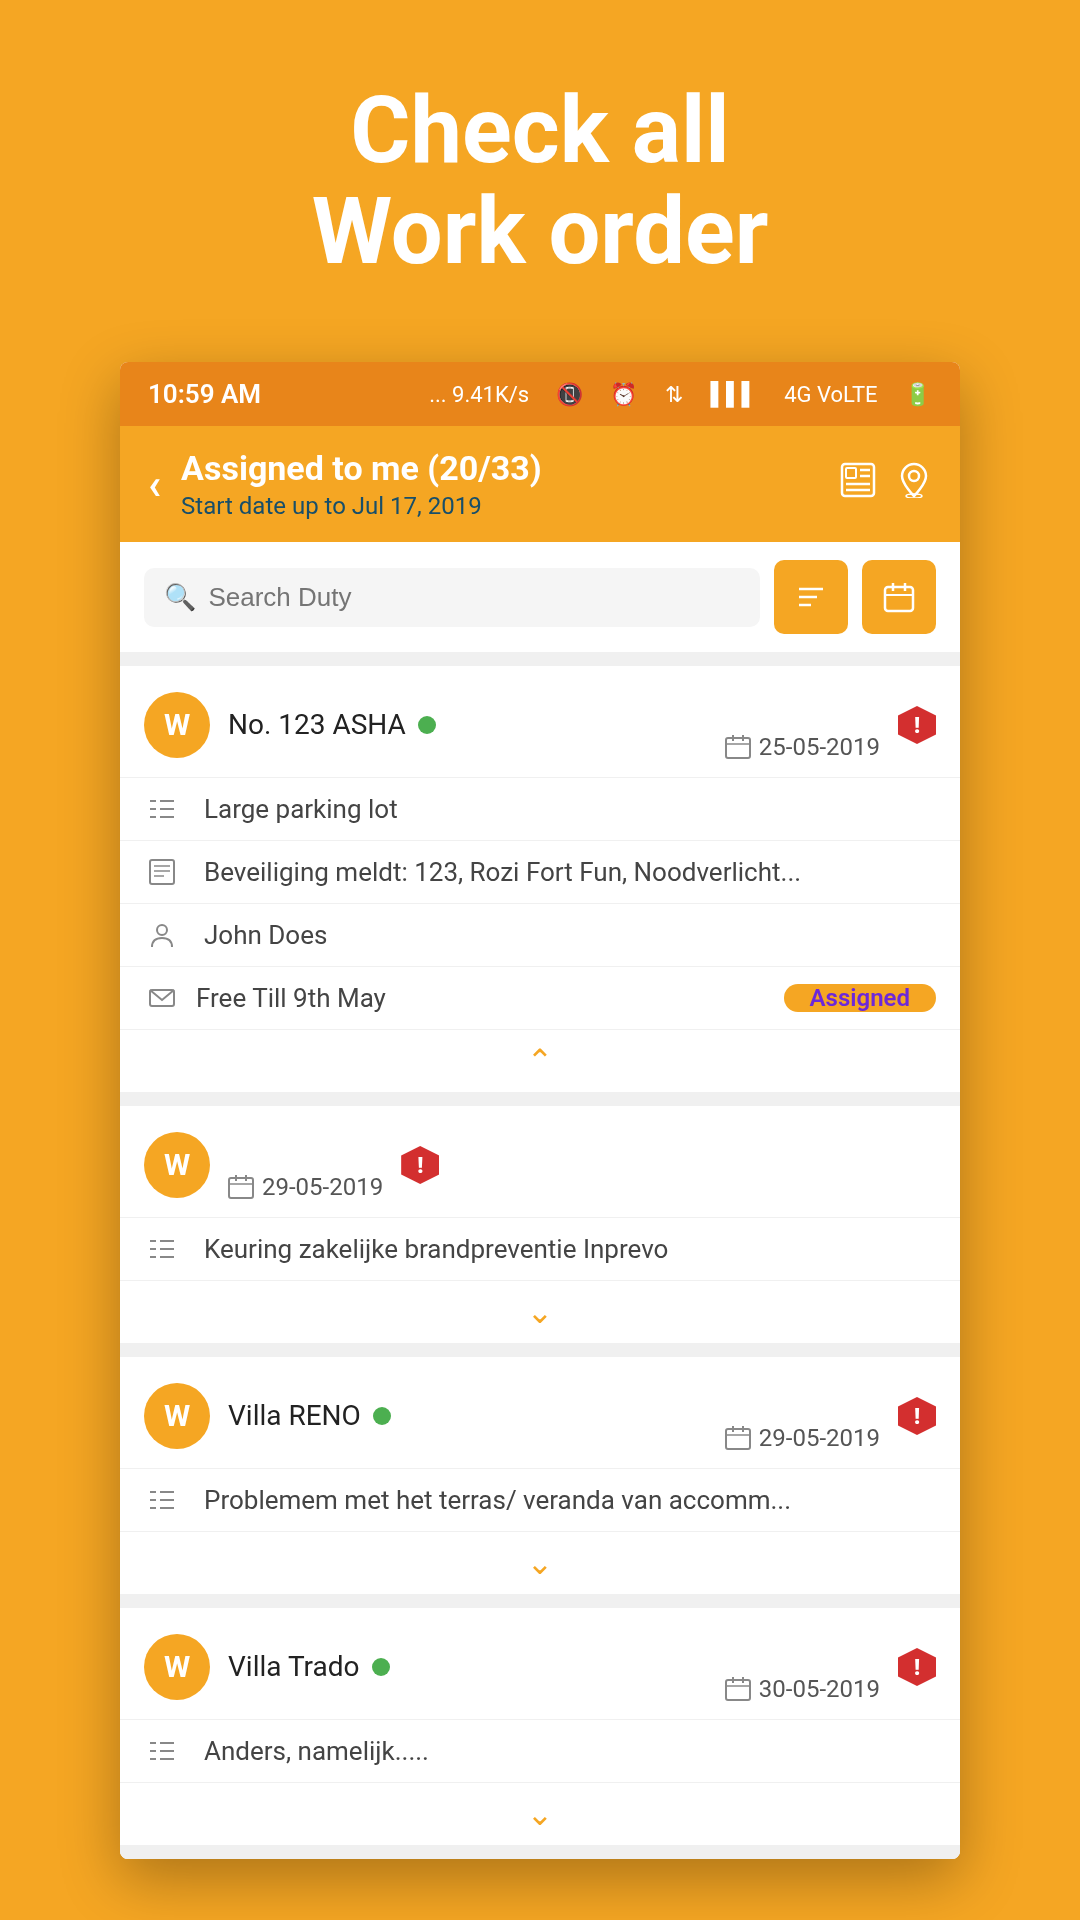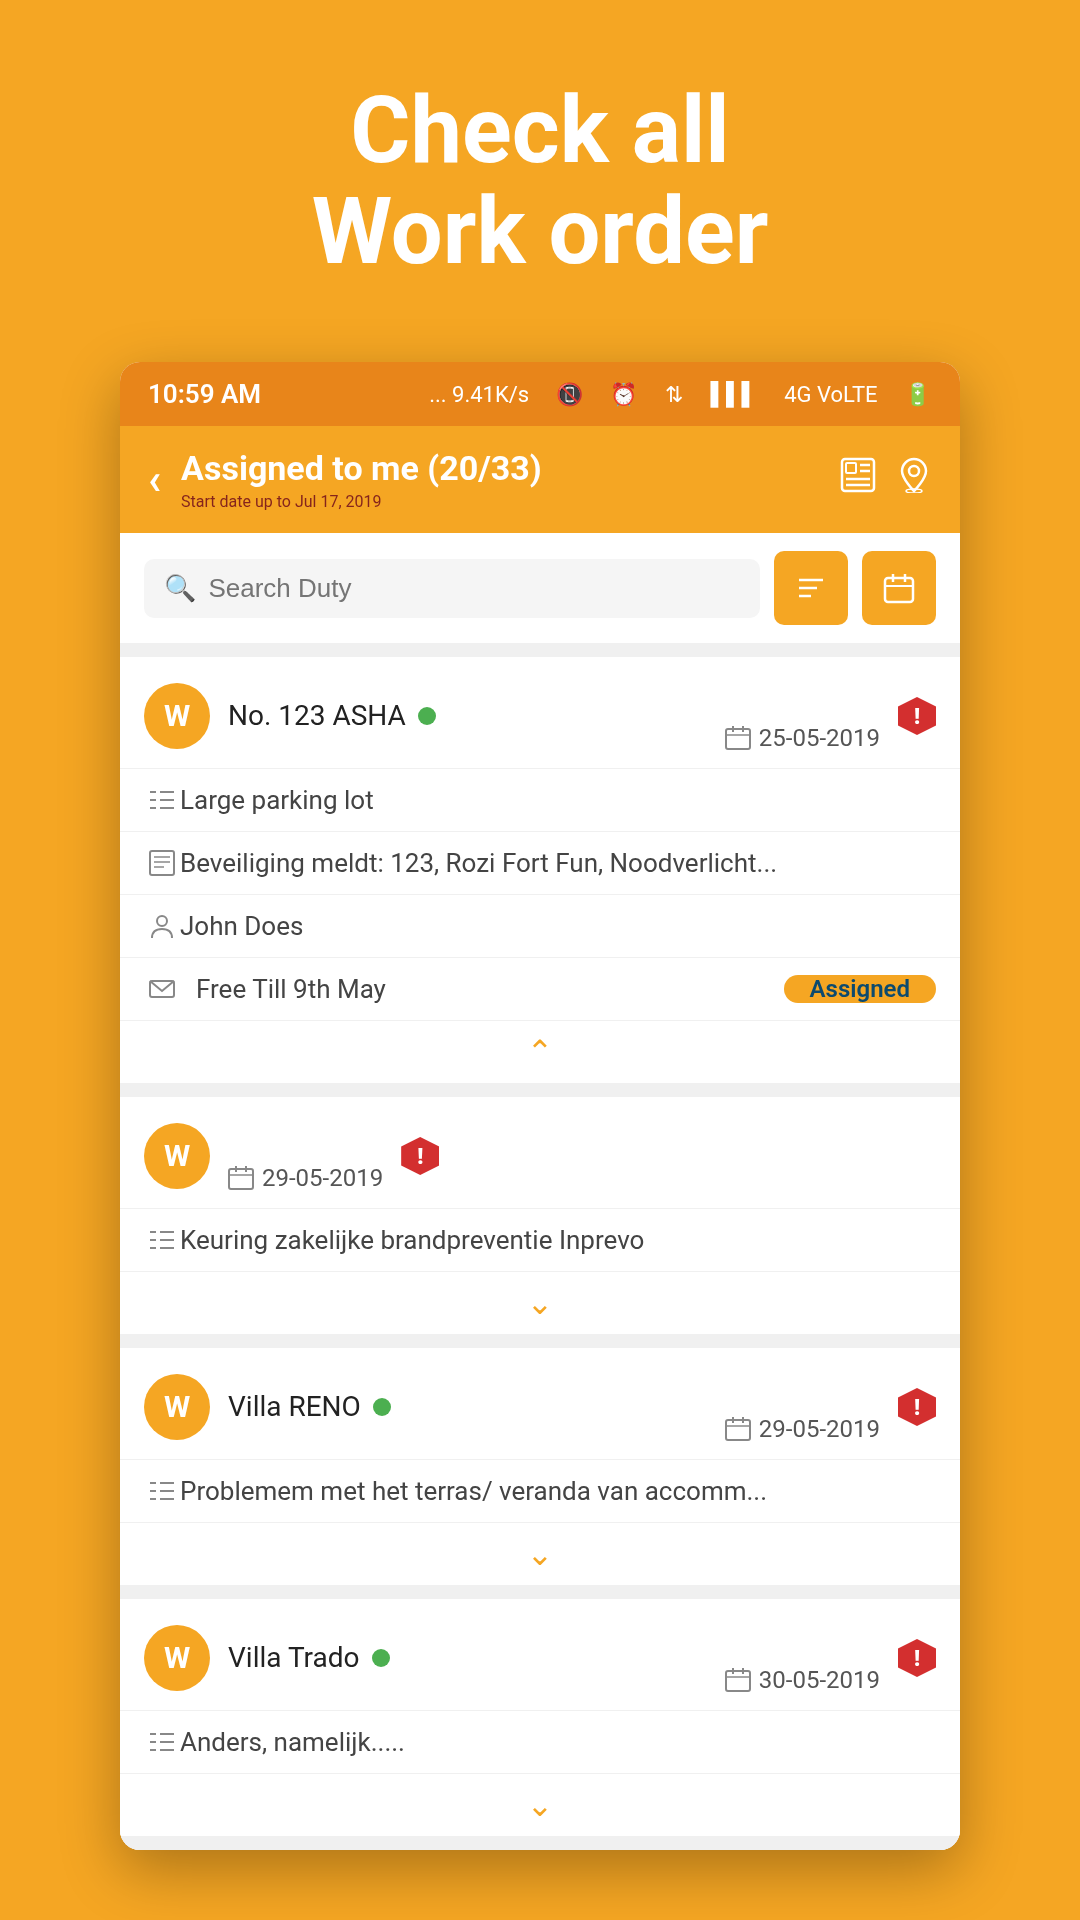--- a/index.html
+++ b/index.html
@@ -26,21 +26,21 @@
       color: white;
       font-size: 92px;
       font-weight: 700;
       text-align: center;
       line-height: 1.1;
     }
 
     .phone-mockup {
       width: 840px;
       background: #f5f5f5;
-      border-radius: 20px;
+      border-radius: 8px;
       overflow: hidden;
       box-shadow: 0 20px 60px rgba(0,0,0,0.3);
       margin-top: 20px;
     }
 
     
     .status-bar {
       background: #E8851A;
       display: flex;
       align-items: center;
@@ -78,22 +78,22 @@
     }
     .header-text {
       flex: 1;
     }
     .header-title {
       color: white;
       font-size: 34px;
       font-weight: 700;
     }
     .header-subtitle {
-      color: #7f1d1d;
-      font-size: 16px;
+      color: #0c4a6e;
+      font-size: 24px;
       opacity: 0.95;
       margin-top: 4px;
     }
     .header-icons {
       display: flex;
       gap: 20px;
     }
     .header-icon-btn {
       color: white;
       font-size: 36px;
@@ -208,21 +208,21 @@
       color: #555;
       font-size: 24px;
       flex-shrink: 0;
       margin-top: 45px;
     }
 
     .card-detail-row {
       display: flex;
       align-items: center;
       padding: 16px 24px;
-      gap: 0;
+      gap: 24px;
       border-bottom: 1px solid #f0f0f0;
     }
     .detail-icon {
       color: #888;
       font-size: 26px;
       flex-shrink: 0;
       width: 36px;
       text-align: center;
     }
     .detail-text {
@@ -232,21 +232,21 @@
 
     .card-status-row {
       display: flex;
       align-items: center;
       justify-content: space-between;
       padding: 16px 24px;
       border-bottom: 1px solid #f0f0f0;
     }
     .assigned-badge {
       background: #F5A623;
-      color: #0c4a6e;
+      color: #6d28d9;
       font-size: 24px;
       font-weight: 600;
       padding: 0 26px;
       border-radius: 30px;
     }
 
     .card-toggle-row {
       display: flex;
       align-items: center;
       justify-content: center;

